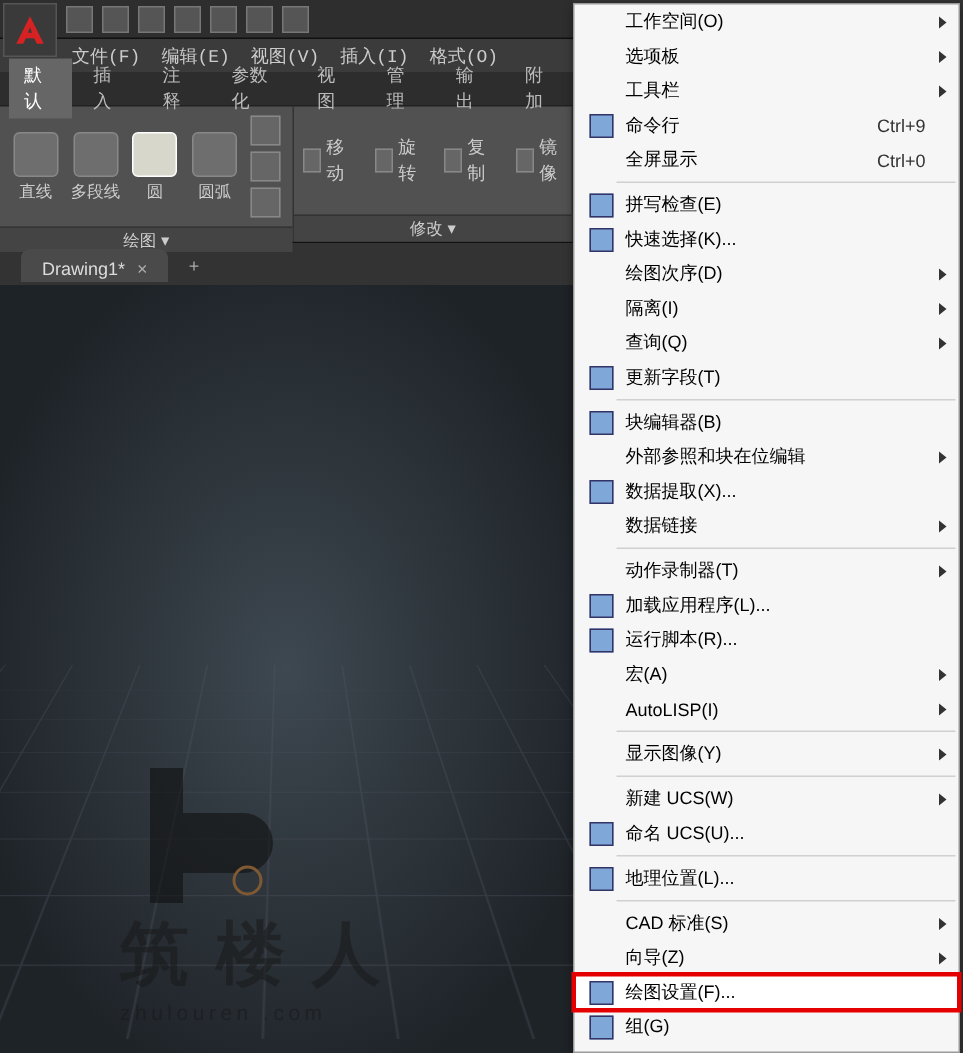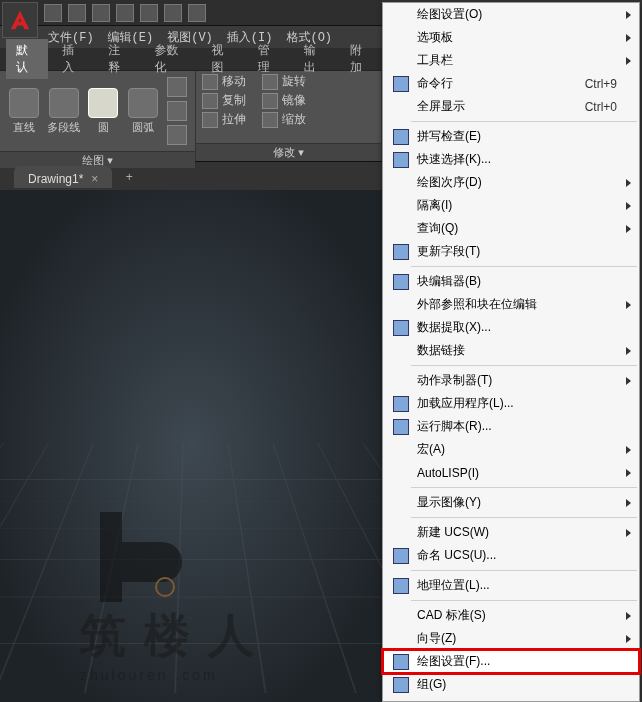--- a/index.html
+++ b/index.html
@@ -53,21 +53,21 @@
   .rp-buttons { flex: 1; display: flex; align-items: center; gap: 4px; padding: 4px 6px; }
   .rp-big {
     display: flex; flex-direction: column; align-items: center; gap: 2px;
     width: 38px; cursor: pointer;
   }
   .rp-big .ic { width: 30px; height: 30px; background: #6e6e6e; border: 1px solid #888; border-radius: 4px; }
   .rp-big.sel .ic { background: #d7d7cc; border-color: #fff; }
   .rp-big span { font-size: 11px; }
   .rp-mini { width: 20px; height: 20px; background: #666; border: 1px solid #888; margin: 2px; }
 
-  .rp-stack { display: flex; flex-direction: column; padding: 2px 6px; gap: 2px; }
+  .rp-stack { display: flex; flex-direction: row; padding: 2px 6px; gap: 14px; }
   .rp-stack .row { display: flex; align-items: center; gap: 4px; cursor: pointer; }
   .rp-stack .row .ic { width: 16px; height: 16px; background: #666; border: 1px solid #888; }
 
   .rp-footer {
     height: 18px; text-align: center; font-size: 11px;
     background: #444; border-top: 1px solid #333; padding-top: 1px;
   }
 
   
   .file-tab-bar {
@@ -247,21 +247,21 @@
       <circle cx="85" cy="75" r="9" fill="none" stroke="#b6722d" stroke-width="2"></circle>
     </svg>
     <div class="wm-text1">筑楼人</div>
     <div class="wm-text2">zhulouren .com</div>
   </div>
 </div>
 
 <div class="ctx" id="ctx">
     <div class="ctx-item ctx-sub">
       <div class="ctx-ic"></div>
-      <div class="ctx-label">绘图设置(O)</div>
+      <div class="ctx-label">工作空间(O)</div>
     </div>
     <div class="ctx-item ctx-sub">
       <div class="ctx-ic"></div>
       <div class="ctx-label">选项板</div>
     </div>
     <div class="ctx-item ctx-sub">
       <div class="ctx-ic"></div>
       <div class="ctx-label">工具栏</div>
     </div>
     <div class="ctx-item">

